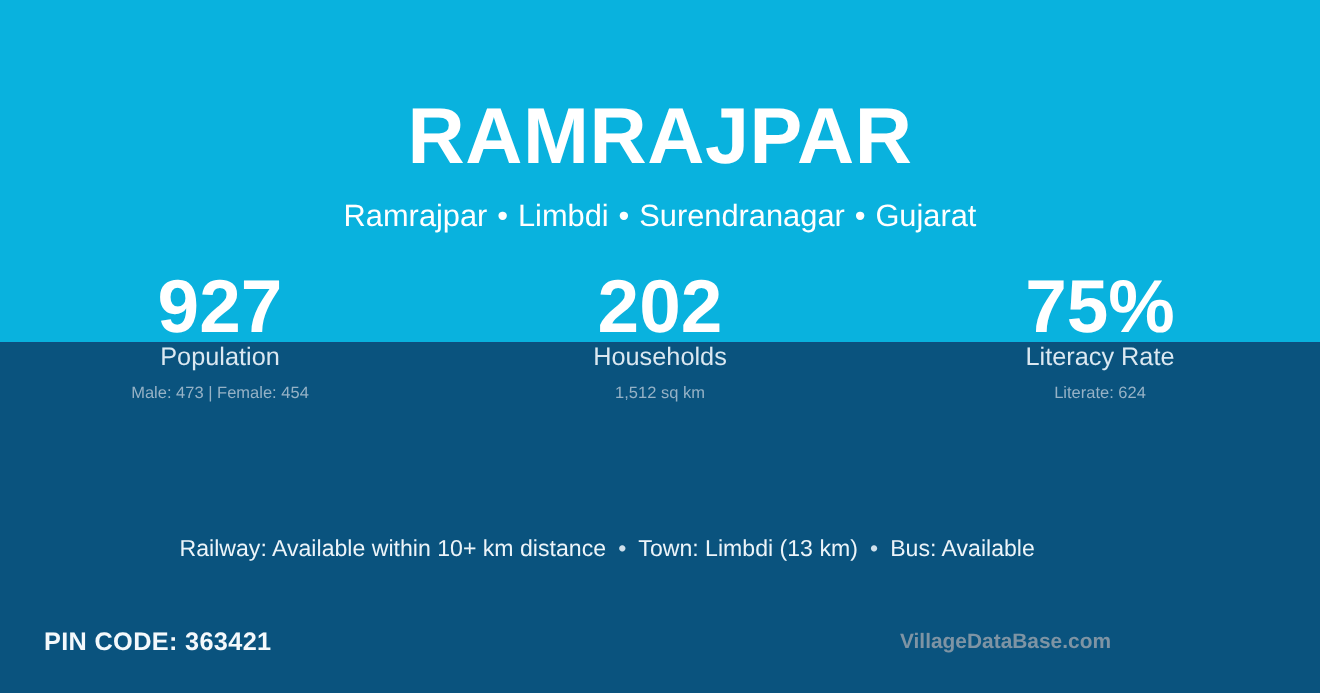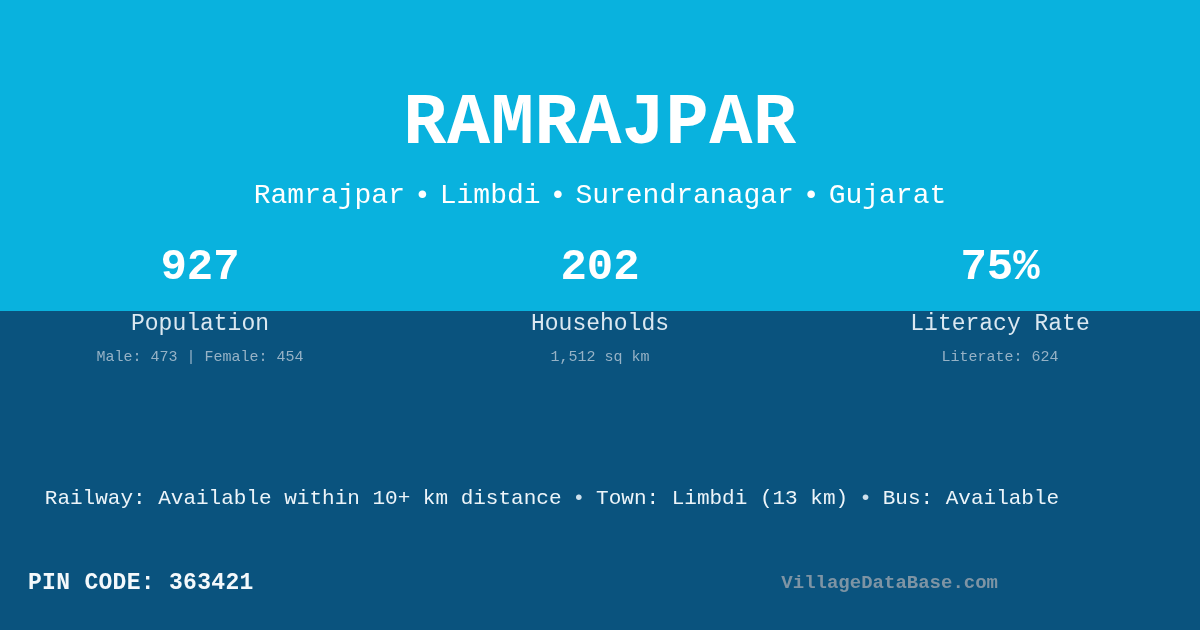--- a/index.html
+++ b/index.html
@@ -10,21 +10,20 @@
   body {
     font-family: "Liberation Sans", sans-serif;
   }
 
   #card {
     position: relative;
     width: 1200px;
     height: 630px;
     overflow: hidden;
     background: #4c1d95;
-    font-family: Liberation Mono, monospace;
   }
 
   
   #band-cyan {
     position: absolute;
     left: 0;
     top: 0;
     width: 1200px;
     height: 311px;
     background: #09b2de;
@@ -76,21 +75,21 @@
     left: 0;
     top: 245px;
     width: 1200px;
     display: flex;
   }
   .stat {
     flex: 1 1 0;
     text-align: center;
   }
   .stat-value {
-    font-size: 44px;
+    font-size: 68px;
     font-weight: bold;
     line-height: 1;
     color: #ffffff;
     height: 56px;
     text-align: center;
   }
   .stat-label {
     margin-top: 12px;
     font-size: 23px;
     font-weight: normal;
@@ -118,21 +117,21 @@
     white-space: nowrap;
   }
   #infrastructure .sep {
     padding: 0 11px;
     color: #cfe0ec;
   }
 
   
   #footer {
     position: absolute;
-    left: 0;
+    left: 12px;
     bottom: 0;
     width: 1024px;
     height: 72px;
   }
   #pin-code {
     position: absolute;
     left: 28px;
     top: 14px;
     font-size: 23px;
     font-weight: bold;

